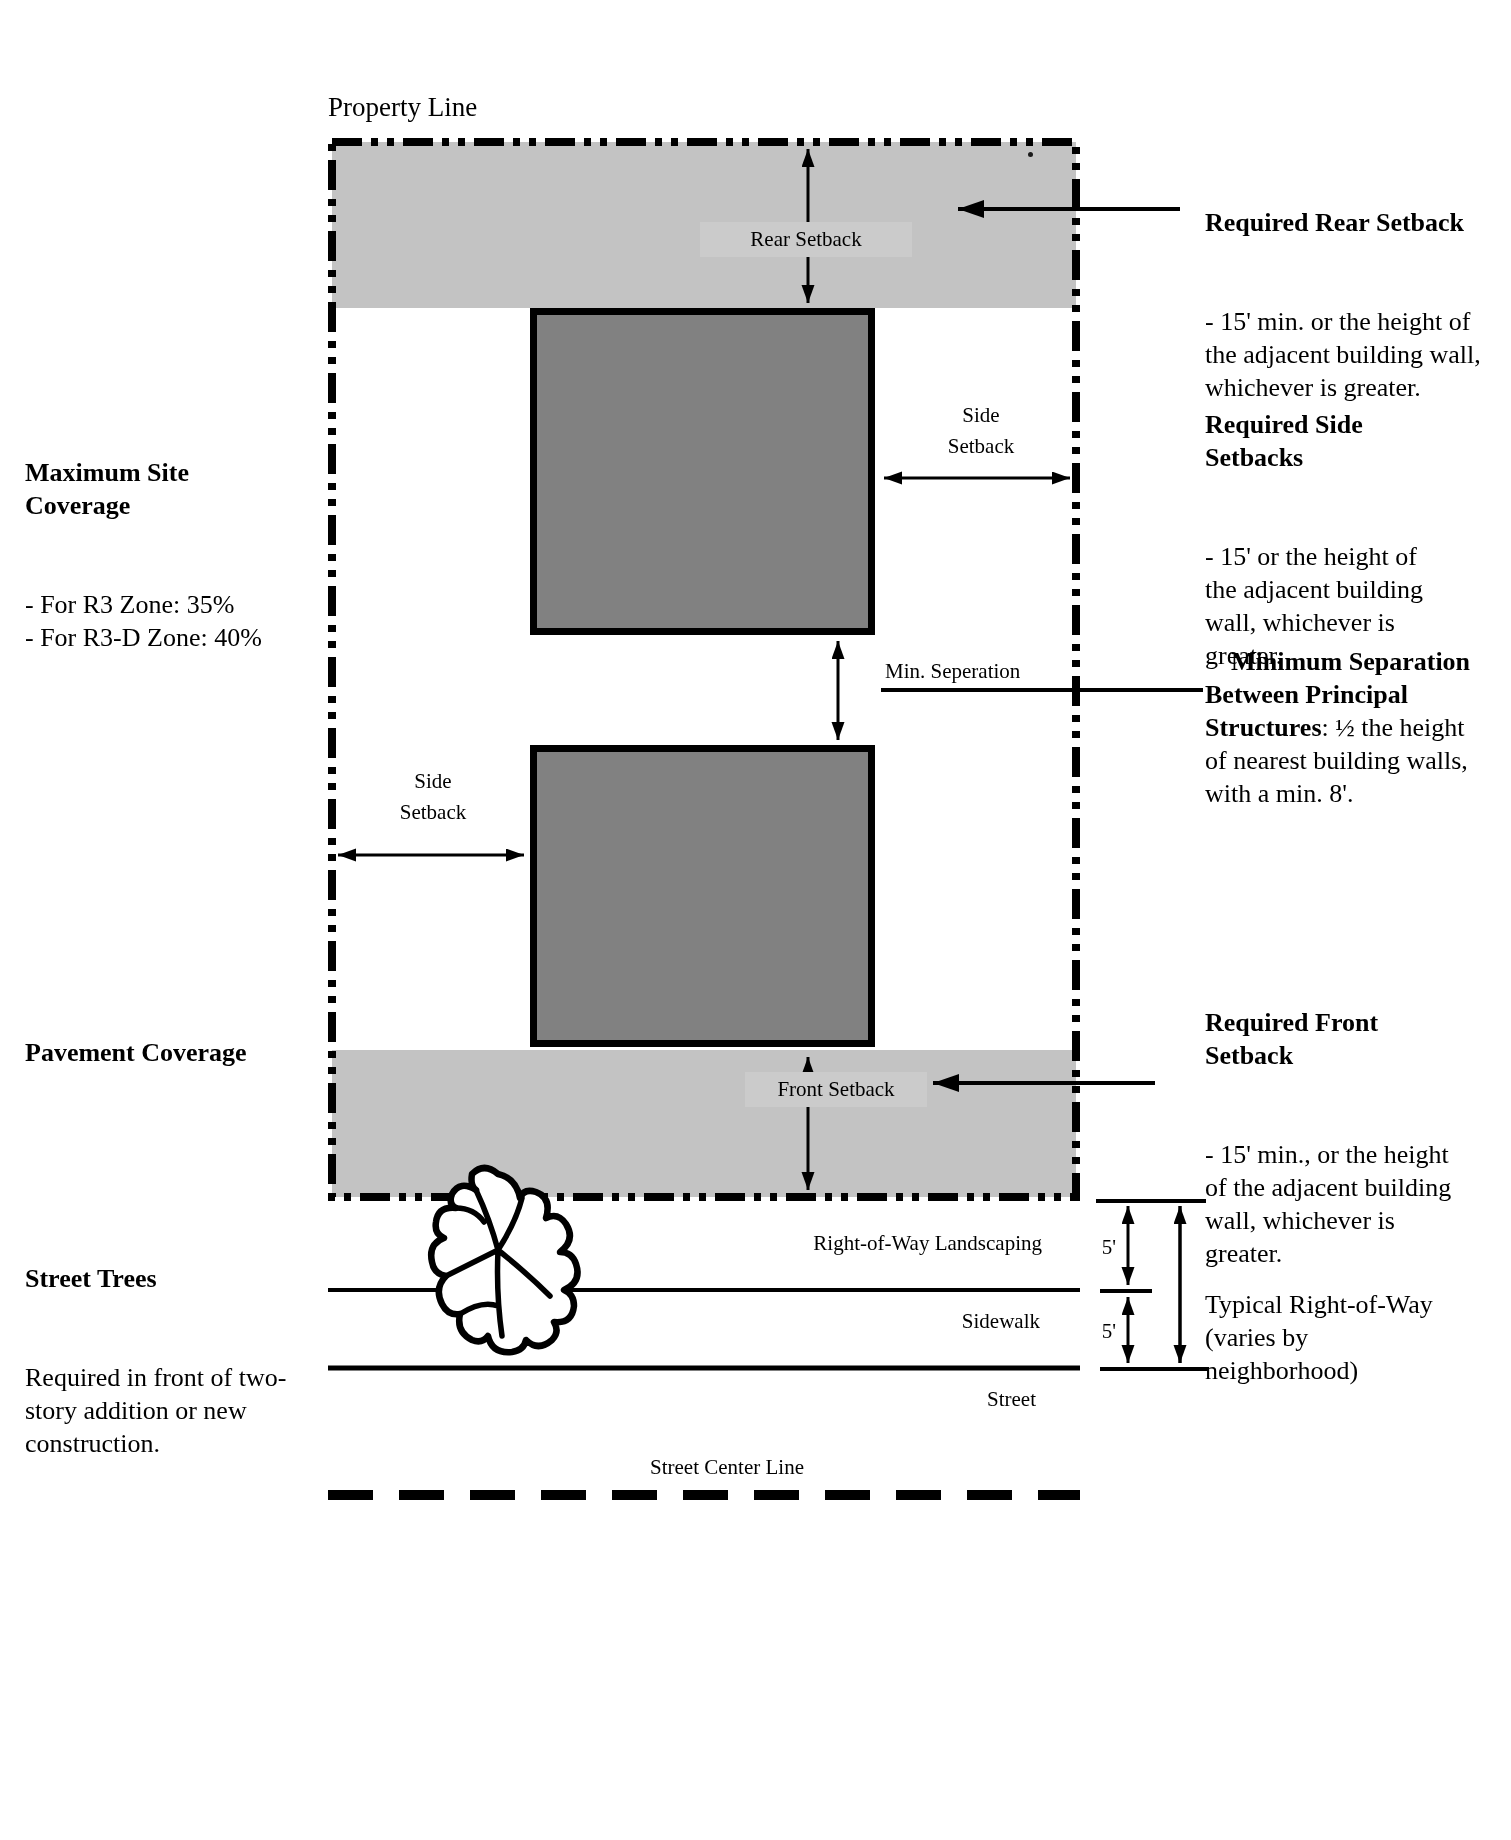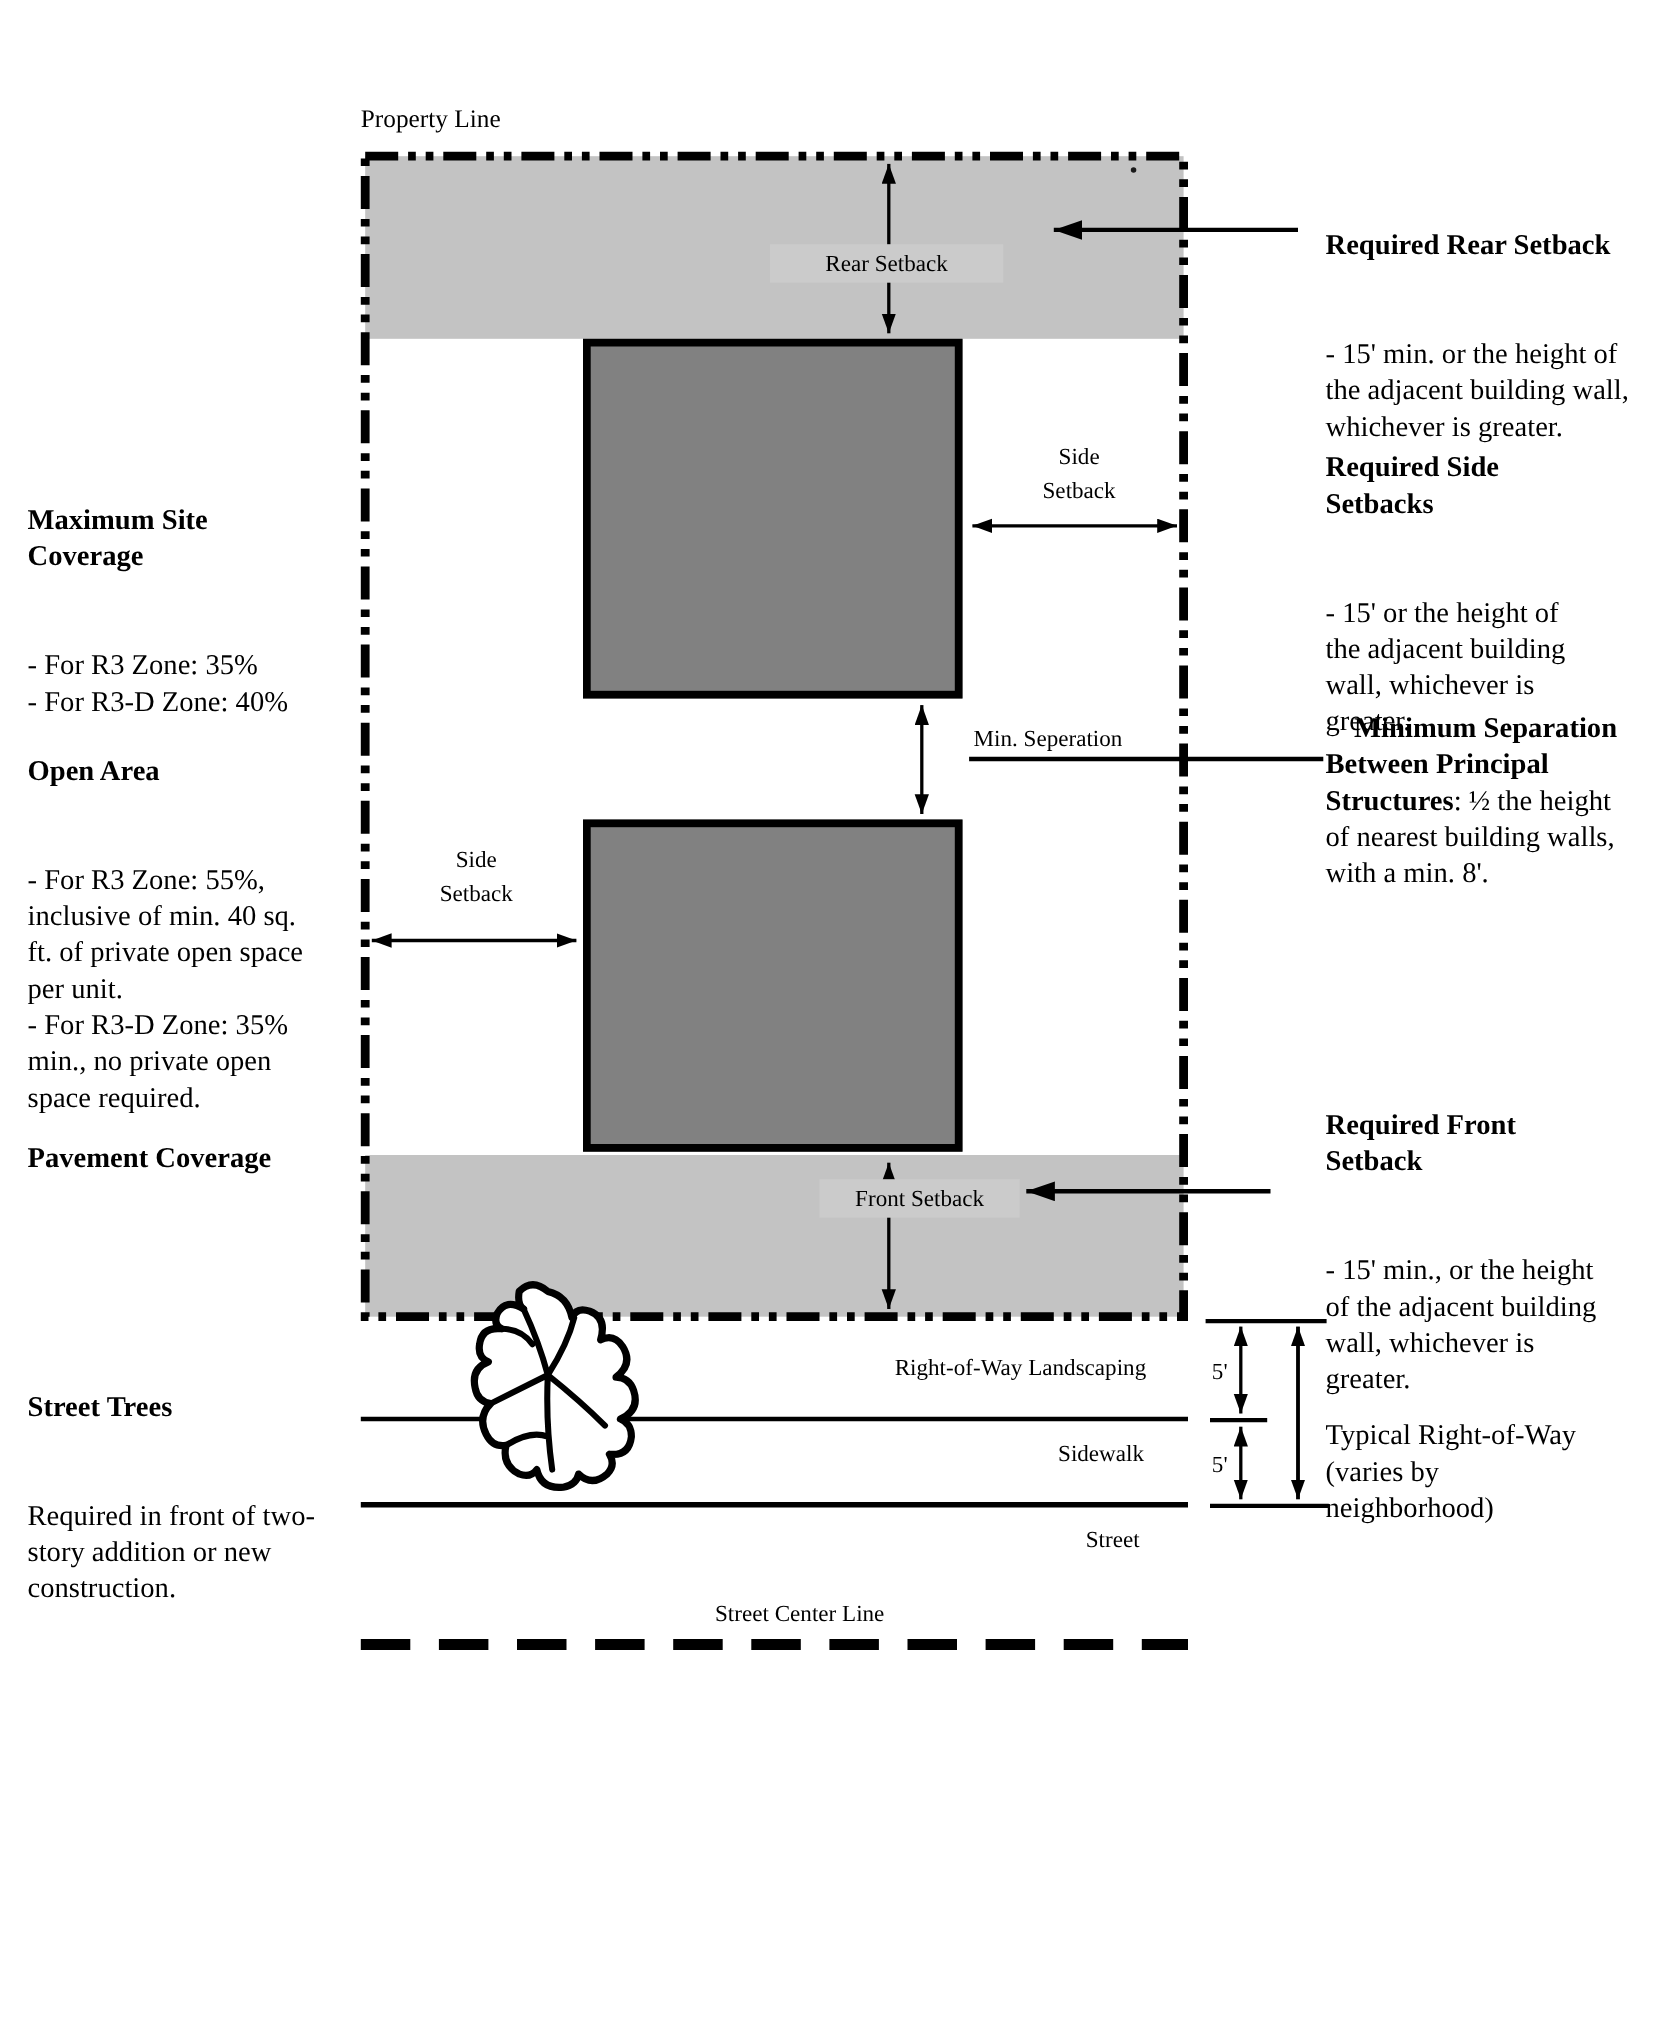--- a/index.html
+++ b/index.html
@@ -70,21 +70,21 @@
                Q 66,190 86,188 Q 98,186 100,176 Q 112,188 126,176 Q 134,168 128,158
                Q 146,160 148,142 Q 148,130 138,126 Q 156,118 150,100 Q 146,88 134,88
                Q 150,76 140,60 Q 132,48 120,54 Q 126,34 110,28 Q 98,24 94,34
                Q 90,14 72,10 Z" fill="#fff" stroke="#000" stroke-width="6.5" stroke-linejoin="round"></path>
       <path d="M 50,26 Q 64,56 72,86 M 96,34 Q 90,58 72,86 M 72,86 Q 70,130 76,172
                M 72,86 Q 44,100 20,112 M 72,86 Q 102,110 124,132
                M 30,44 Q 48,44 58,58 M 34,150 Q 56,136 72,142" fill="none" stroke="#000" stroke-width="5.5" stroke-linecap="round"></path>
     </g>
   </svg>
 
-  <div class="lbl" style="left:328px;top:92px;font-size:23px;">Property Line</div>
+  <div class="lbl" style="left:328px;top:92px;font-size:27px;">Property Line</div>
 
   <div class="lbl center onband" style="left:700px;top:222px;width:200px;">Rear Setback</div>
 
   <div class="lbl center" style="left:916px;top:400px;width:130px;">Side
 Setback</div>
 
   <div class="lbl" style="left:885px;top:656px;">Min. Seperation</div>
 
   <div class="lbl center" style="left:368px;top:766px;width:130px;">Side
 Setback</div>
@@ -98,30 +98,20 @@
   <div class="lbl right" style="left:836px;top:1384px;width:200px;">Street</div>
   <div class="lbl center" style="left:597px;top:1452px;width:260px;">Street Center Line</div>
   <div class="dim5 right" style="left:1078px;top:1235px;width:38px;">5'</div>
   <div class="dim5 right" style="left:1078px;top:1319px;width:38px;">5'</div>
 
   <div class="note note-left" style="top:390px;">
     <div class="nt">Maximum Site
 Coverage</div>
     <div class="nl">- For R3 Zone: 35%
 - For R3-D Zone: 40%</div>
-  </div>
-  <div class="note note-left" style="top:618px;">
-    <div class="nt">Open Area</div>
-    <div class="nl">- For R3 Zone: 55%,
-inclusive of min. 40 sq.
-ft. of private open space
-per unit.
-- For R3-D Zone: 35%
-min., no private open
-space required.</div>
   </div>
   <div class="note note-left" style="top:970px;">
     <div class="nt">Pavement Coverage</div>
   </div>
   <div class="note note-left" style="top:1196px;">
     <div class="nt">Street Trees</div>
     <div class="nl">Required in front of two-
 story addition or new
 construction.</div>
   </div>

